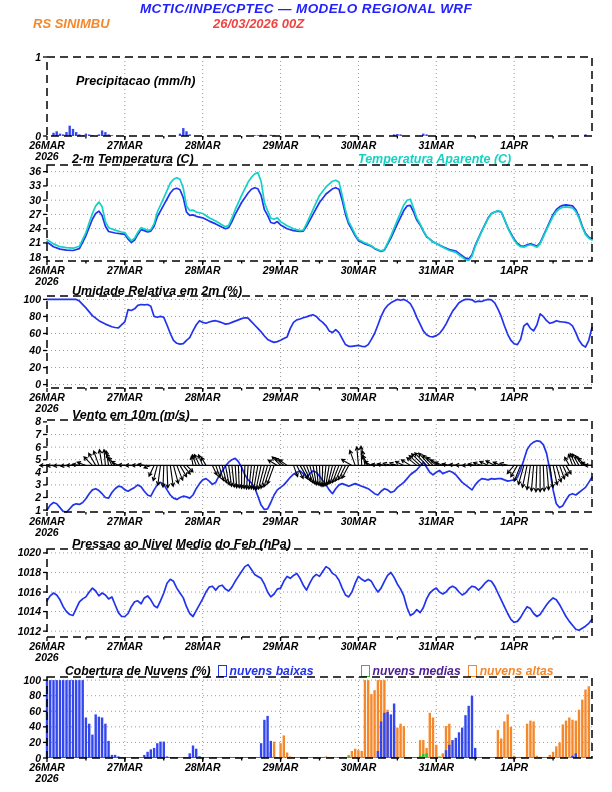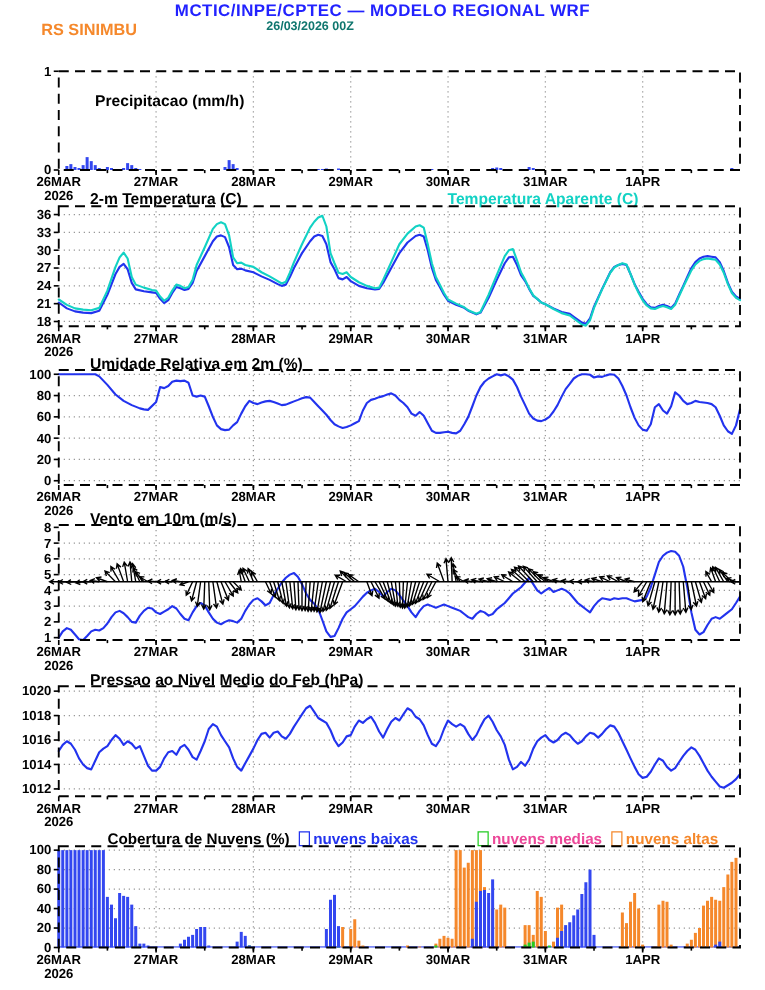--- a/index.html
+++ b/index.html
@@ -1,34 +1,34 @@
 <!DOCTYPE html>
 <html><head>
 <meta charset="utf-8">
 <style>
   html,body{margin:0;padding:0;background:#fff;}
   .page{position:relative;width:612px;height:792px;background:#ffffff;
-        font-family:"Liberation Sans",sans-serif;overflow:hidden;}
+        font-family:"Liberation Sans",sans-serif;overflow:hidden;font-style:italic;}
   .hdr{position:absolute;font-weight:700;white-space:nowrap;}
   .main-title{left:0;right:0;top:1px;text-align:center;color:#2222ff;font-size:13.5px;letter-spacing:.4px;}
   .station{left:33px;top:16px;color:#f5882b;font-size:13px;}
-  .run{left:213px;top:16px;color:#0f766e;font-size:10px;}
+  .run{left:213px;top:16px;color:#ef4444;font-size:13px;}
   .loc{left:352px;top:31px;color:#f5882b;font-size:13px;}
   .ptitle{position:absolute;font-weight:700;color:#000;font-size:12.5px;white-space:nowrap;}
   .t-precip{left:76px;top:36px;margin-top:38px;}
   .t-temp{left:72px;top:152px;}
   .t-temp-ap{left:358px;top:152px;color:#12d2c4;text-align:center;}
   .t-rh{left:72px;top:284px;}
   .t-wind{left:72px;top:408px;}
   .t-pres{left:72px;top:537px;}
-  .t-clouds{left:86px;top:664px;display:flex;align-items:center;gap:7px;font-size:12.2px;}
+  .t-clouds{left:65px;top:664px;display:flex;align-items:center;gap:7px;font-size:12.2px;}
   .lg-item{display:flex;align-items:center;gap:3px;}
   .lg-box{display:inline-block;width:7px;height:10px;border:1.5px solid;background:#fff;}
   .lg-blue{color:#2233ee;} .lg-blue .lg-box{border-color:#2233ee;}
-  .lg-green{color:#ec4899;padding-left:40px;} .lg-green .lg-box{border-color:#22cc22;}
+  .lg-green{color:#4c1d95;padding-left:40px;} .lg-green .lg-box{border-color:#22cc22;}
   .lg-orange{color:#f5882b;} .lg-orange .lg-box{border-color:#f5882b;}
   svg{position:absolute;left:0;top:0;}
   .grid{stroke:#999;stroke-width:1;stroke-dasharray:1 3;fill:none;}
   .frame{stroke:#000;stroke-width:1.5;stroke-dasharray:8 5;fill:none;}
   .tick{stroke:#000;stroke-width:1.3;}
   .ylab,.xlab{font-family:"Liberation Sans",sans-serif;font-weight:700;font-size:10.5px;fill:#000;}
   .series{fill:none;stroke-width:1.7;stroke-linejoin:round;stroke-linecap:round;}
   .arrow{stroke:#000;stroke-width:1.1;fill:none;}
 </style>
 </head>

